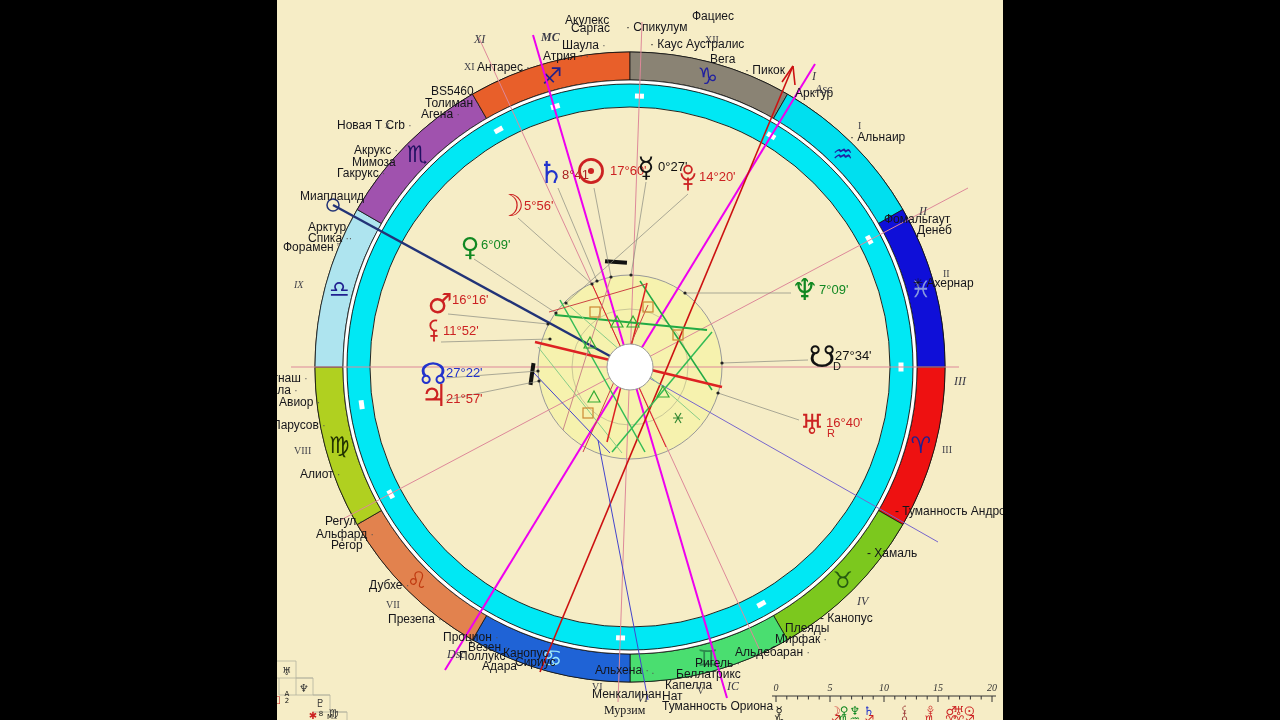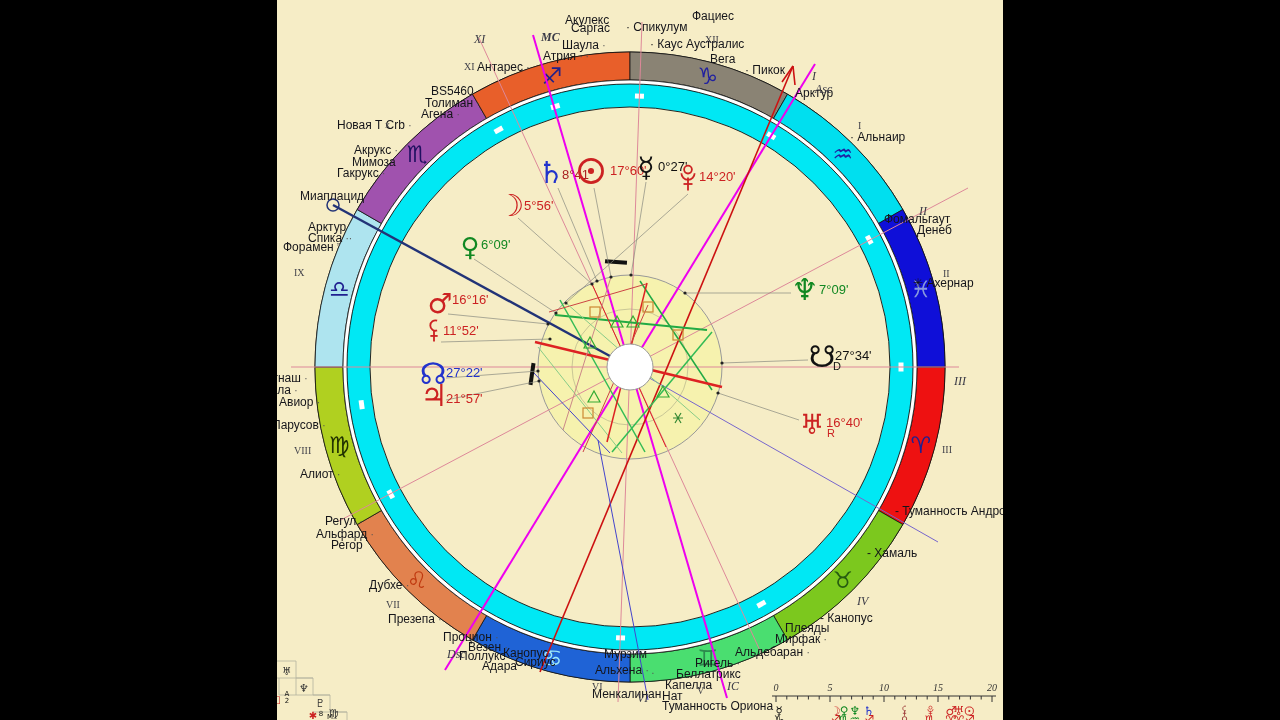--- a/index.html
+++ b/index.html
@@ -316,21 +316,21 @@
       <span class="star-label" style="left: 331px; top: 539px;">Регор</span>
       <span class="star-label" style="left: 369px; top: 579px;">Дубхе <span class="star-mark">·</span></span>
       <span class="star-label" style="left: 388px; top: 613px;">Презепа <span class="star-mark">·</span></span>
       <span class="star-label" style="left: 443px; top: 631px;">Процион <span class="star-mark">·</span></span>
       <span class="star-label" style="left: 468px; top: 641px;">Везен <span class="star-mark">·</span></span>
       <span class="star-label" style="left: 459px; top: 650px;">Поллукс</span>
       <span class="star-label" style="left: 503px; top: 647px;">Канопус <span class="star-mark">·</span></span>
       <span class="star-label" style="left: 482px; top: 660px;">Адара</span>
       <span class="star-label" style="left: 515px; top: 656px;">Сириус</span>
       <span class="star-label" style="left: 595px; top: 664px;">Альхена <span class="star-mark">· .</span></span>
-      <span class="star-label" style="left: 604px; top: 648px;">Мурзим</span>
+      <span class="star-label" style="left: 604px; top: 704px; font-family: Liberation Serif, serif;">Мурзим</span>
       <span class="star-label" style="left: 592px; top: 688px;">Менкалинан</span>
       <span class="star-label" style="left: 695px; top: 657px;">Ригель <span class="star-mark">·</span></span>
       <span class="star-label" style="left: 676px; top: 668px;">Беллатрикс</span>
       <span class="star-label" style="left: 665px; top: 679px;">Капелла</span>
       <span class="star-label" style="left: 662px; top: 690px;">Нат</span>
       <span class="star-label" style="left: 662px; top: 700px;">Туманность Ориона</span>
       <span class="star-label" style="left: 735px; top: 646px;">Альдебаран <span class="star-mark">·</span></span>
       <span class="star-label" style="left: 775px; top: 633px;">Мирфак <span class="star-mark">·</span></span>
       <span class="star-label" style="left: 785px; top: 622px;">Плеяды</span>
       <span class="star-label" style="left: 820px; top: 612px;">- Канопус</span>
@@ -358,18 +358,18 @@
       <span class="hnum-i" style="left: 447px; top: 648px;">Dsc</span>
       <span class="hnum-s" style="left: 705px; top: 35px;">XII</span>
       <span class="hnum-s" style="left: 464px; top: 62px;">XI</span>
       <span class="hnum-s" style="left: 858px; top: 121px;">I</span>
       <span class="hnum-s" style="left: 943px; top: 269px;">II</span>
       <span class="hnum-s" style="left: 942px; top: 445px;">III</span>
       <span class="hnum-s" style="left: 697px; top: 686px;">V</span>
       <span class="hnum-s" style="left: 592px; top: 682px;">VI</span>
       <span class="hnum-s" style="left: 386px; top: 600px;">VII</span>
       <span class="hnum-s" style="left: 294px; top: 446px;">VIII</span>
-      <span class="hnum-s" style="left: 294px; top: 268px;">IX</span>
+      <span class="hnum-s" style="left: 294px; top: 280px; font-style: italic;">IX</span>
       <span class="hnum-s" style="left: 385px; top: 120px;">x</span>
     </div>
   <div id="bar-left" class="bar"></div>
   <div id="bar-right" class="bar"></div>
 </div>
 
 </body></html>

